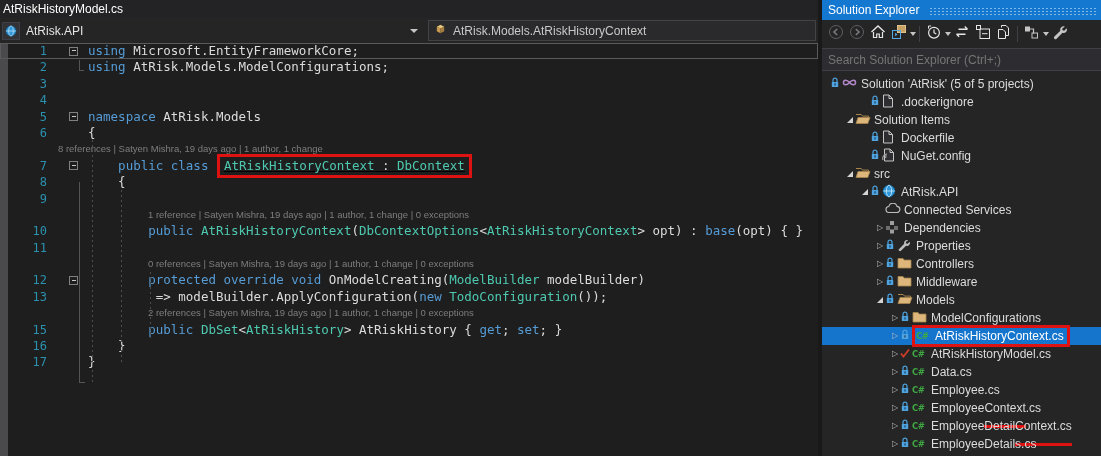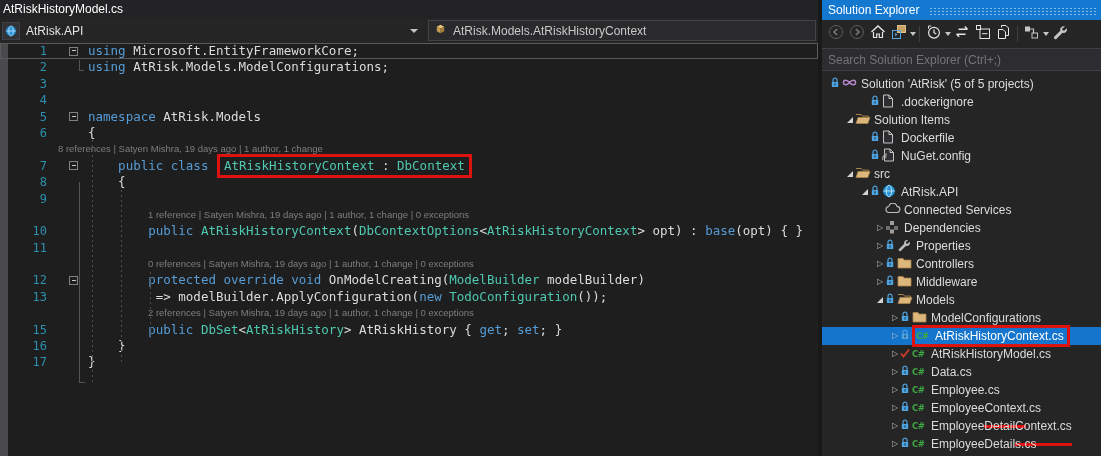--- a/index.html
+++ b/index.html
@@ -24,21 +24,21 @@
   .crow{display:flex;height:16.4px;line-height:16.4px;font-family:"DejaVu Sans Mono",monospace;
         font-size:12.5px;white-space:pre;}
   .crow.current{outline:1px solid #5A5A5A;outline-offset:-1px;}
   .lnum{flex:0 0 47px;text-align:right;color:#2B91AF;font-size:12px;}
   .lfold{flex:0 0 41px;position:relative;}
   .foldbox{position:absolute;left:22px;top:3.5px;width:9px;height:9px;border:1px solid #808080;
            background:#1E1E1E;box-sizing:border-box;}
   .foldbox::after{content:"";position:absolute;left:1.5px;top:2.8px;width:4px;height:1px;background:#C8C8C8;}
   .kw{color:#569CD6;} .ty{color:#4EC9B0;} .pl{color:#DCDCDC;}
   .lens{height:16.4px;line-height:16.4px;font-size:9.5px;color:#7E7E7E;white-space:pre;}
-  .redbox-inline{border:3px solid #DF1212;padding:1px 4px 2px;margin-left:1px;}
+  .redbox-inline{border:3px solid #DF1212;padding:1px 4px 2px;margin-left:1px;text-decoration:underline;}
   .vguide{position:absolute;width:1px;background-image:repeating-linear-gradient(#4E4E4E 0 2px,transparent 2px 5px);}
   .fline{position:absolute;width:1px;background:#555;}
   .ffoot{position:absolute;height:1px;background:#555;}
   
   .splitter{position:absolute;left:818px;top:0;width:4px;height:456px;background:#191919;}
   
   .se{position:absolute;left:822px;top:0;width:279px;height:456px;background:#252526;overflow:hidden;}
   .se-title{height:20px;background:#1478D1;color:#FFF;display:flex;align-items:center;font-size:12px;padding-left:6px;}
   .se-dots{flex:1;height:10px;margin:3px 3px 0 10px;
            background-image:radial-gradient(circle,#7FB9E8 0.9px,transparent 1.1px);background-size:4px 3px;}

